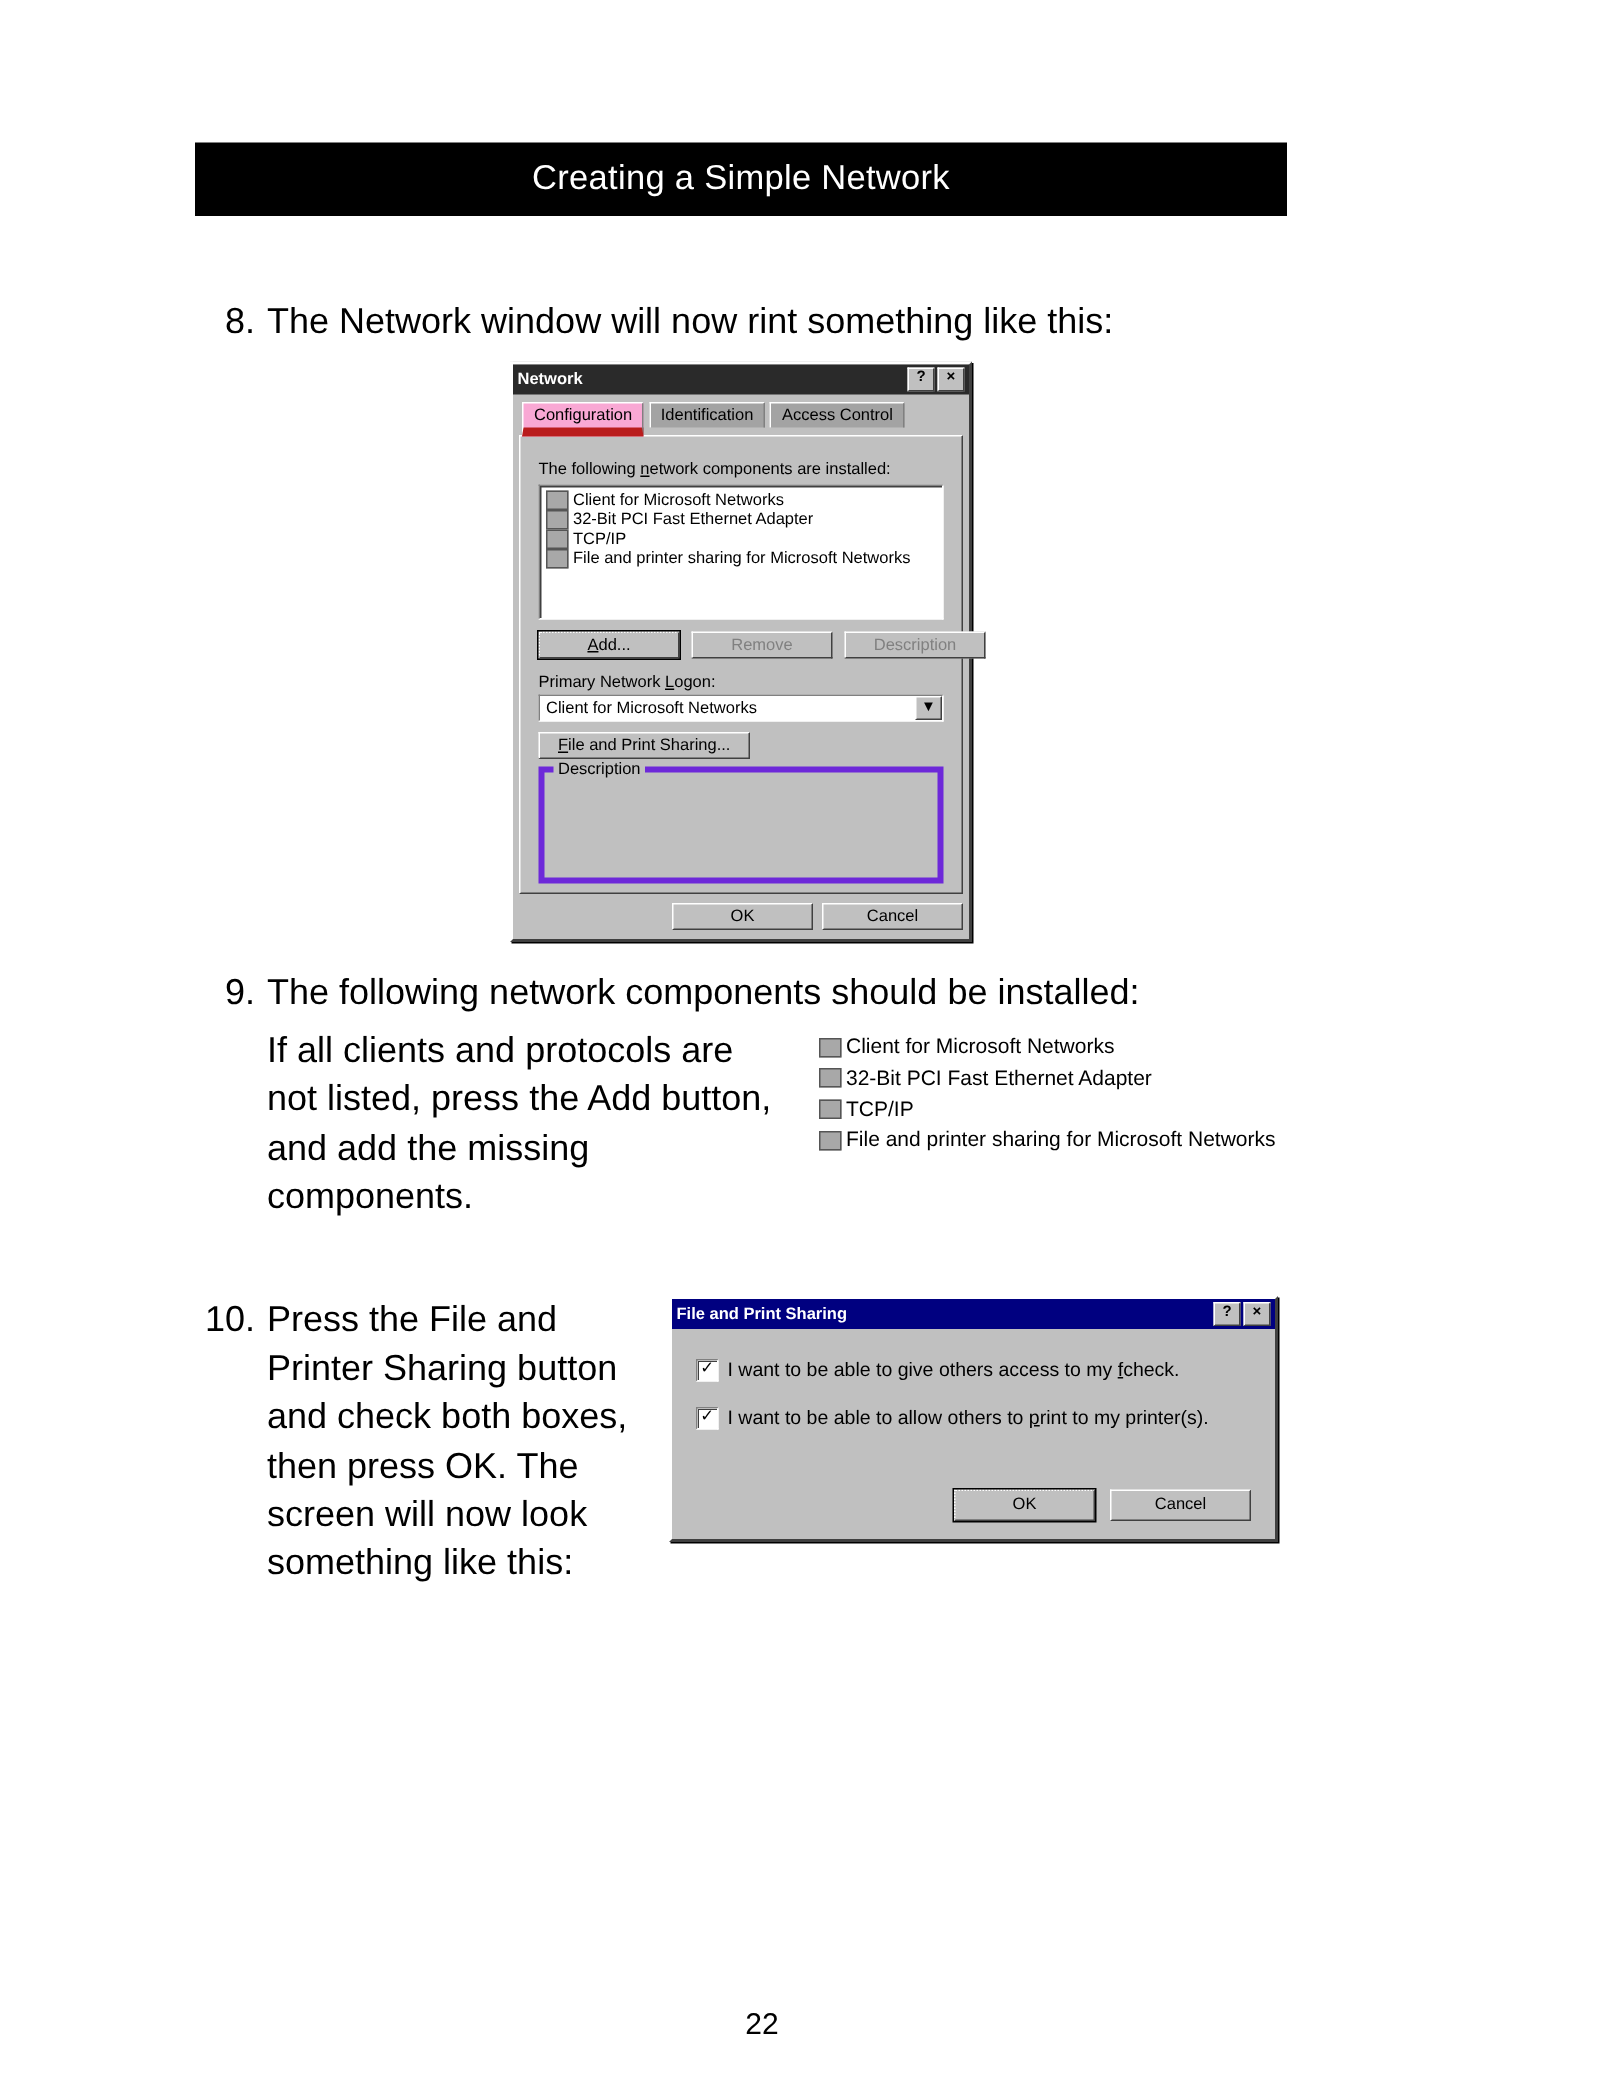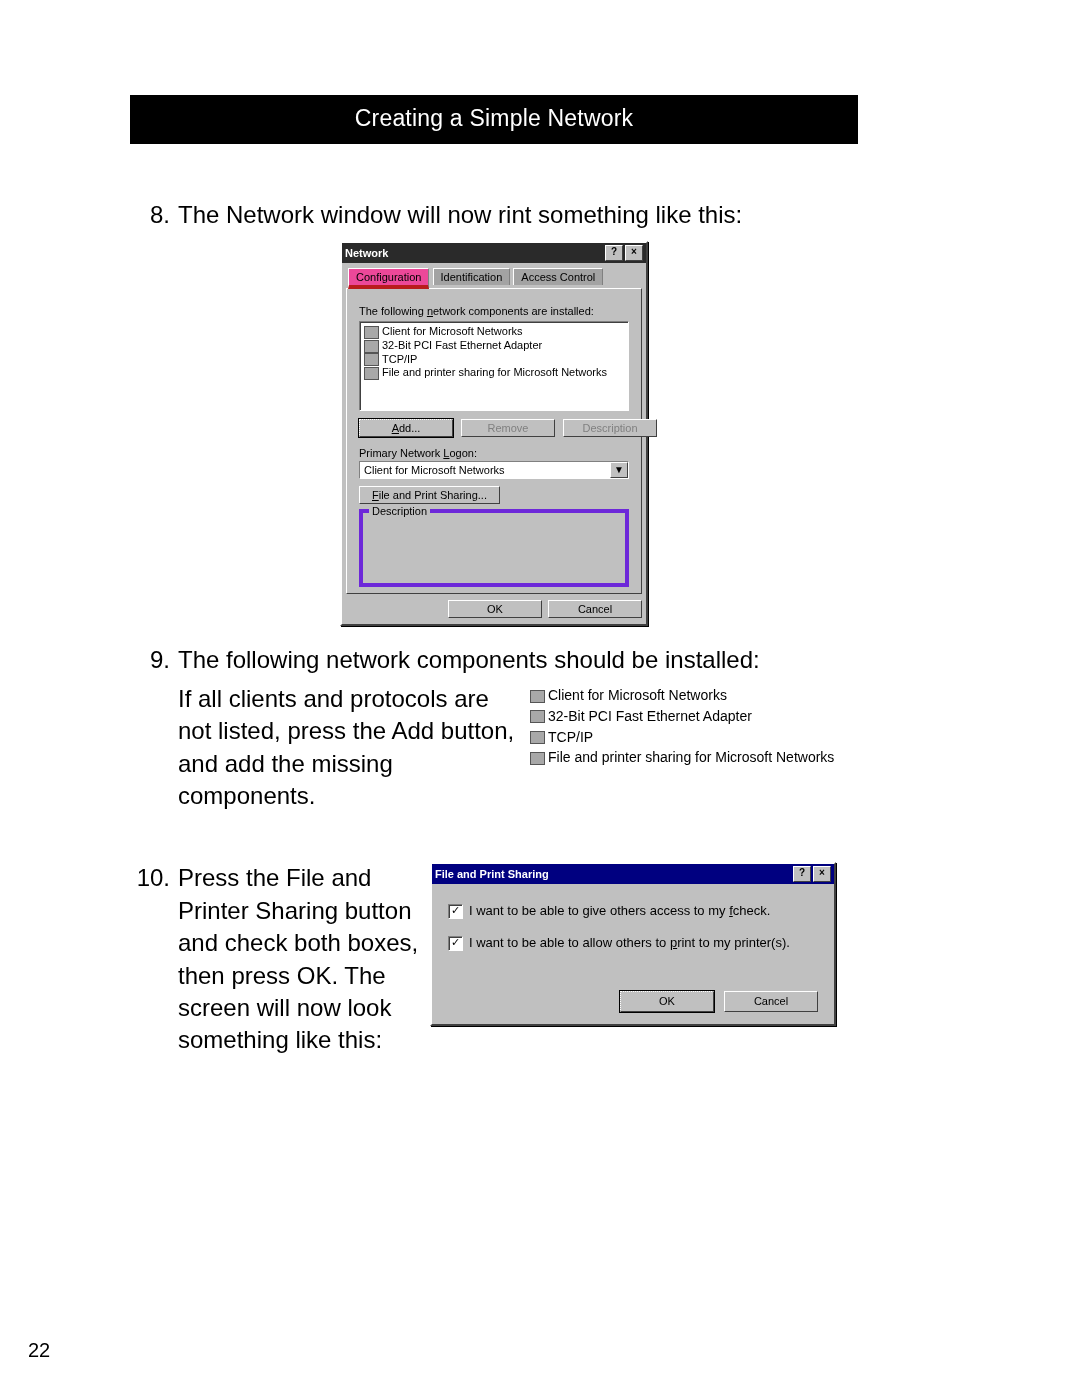--- a/index.html
+++ b/index.html
@@ -37,21 +37,21 @@
   }
   .txt {
     display: table-cell;
     vertical-align: top;
   }
   .row { display: table; margin-bottom: 10px; }
   .page-number {
     position: absolute;
     bottom: 35px;
     left: 0; right: 0;
-    text-align: left;
+    text-align: center;
     font-size: 20px;
     margin-left: 28px;
   }
 
   
   .win {
     font-family: "MS Sans Serif", Tahoma, Arial, sans-serif;
     font-size: 11px;
     background: #c0c0c0;
     border: 2px solid;
@@ -97,21 +97,21 @@
     display:inline-block;
     background:#a3a3a3;
     border:1px solid;
     border-color:#fff #808080 #c0c0c0 #fff;
     border-bottom:none;
     padding:2px 7px;
     position:relative;
     top:1px;
     font-size:11px;
   }
-  .tab.active { background:#ec4899; z-index:2; border-bottom:4px solid #b91c1c; }
+  .tab.active { background:#f9a8d4; z-index:2; border-bottom:6px solid #b91c1c; }
   .tabpage {
     border:1px solid;
     border-color:#fff #404040 #404040 #fff;
     padding:10px 12px 6px 12px;
   }
   .sunken {
     background:#fff;
     border:1px solid;
     border-color:#808080 #fff #fff #808080;
     box-shadow: inset 1px 1px 0 #404040;
@@ -153,21 +153,21 @@
     display:inline-block; width:13px; height:11px;
     background:#a8a8a8; border:1px solid #555; margin-right:3px;
     vertical-align: middle;
   }
   .u { text-decoration: underline; }
 
   
   #net-window { width: 304px; margin: 10px auto 18px auto; }
   #share-window { width: 402px; }
 
-  .flex-split { display:flex; align-items:flex-start; gap:2px; }
+  .flex-split { display:flex; align-items:flex-start; gap:18px; }
   .mini-complist { background:#fff; padding:2px 0; font-size: 14px;}
   .mini-complist div { padding:1px 0; white-space:nowrap; }
 </style>
 </head>
 <body>
 
 <div class="page">
 
   <div class="header-bar">Creating a Simple Network</div>
 

